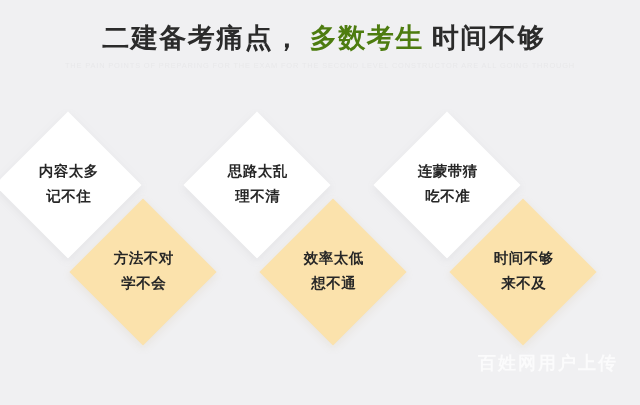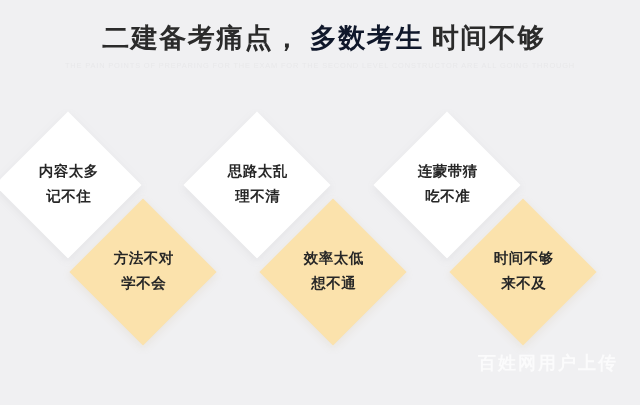--- a/index.html
+++ b/index.html
@@ -42,21 +42,21 @@
     letter-spacing: 1.5px;
     line-height: 34px;
     color: #2b2b2b;
     white-space: nowrap;
   }
   #title .part {
     display: inline;
     margin-left: 8px;
   }
   #title .gold {
-    color: #0f172a;
+    color: #4d7c0f;
   }
 
   #subtitle {
     position: absolute;
     left: 0;
     top: 60px;
     width: 640px;
     font-size: 7.5px;
     letter-spacing: 0.85px;
     line-height: 11px;

